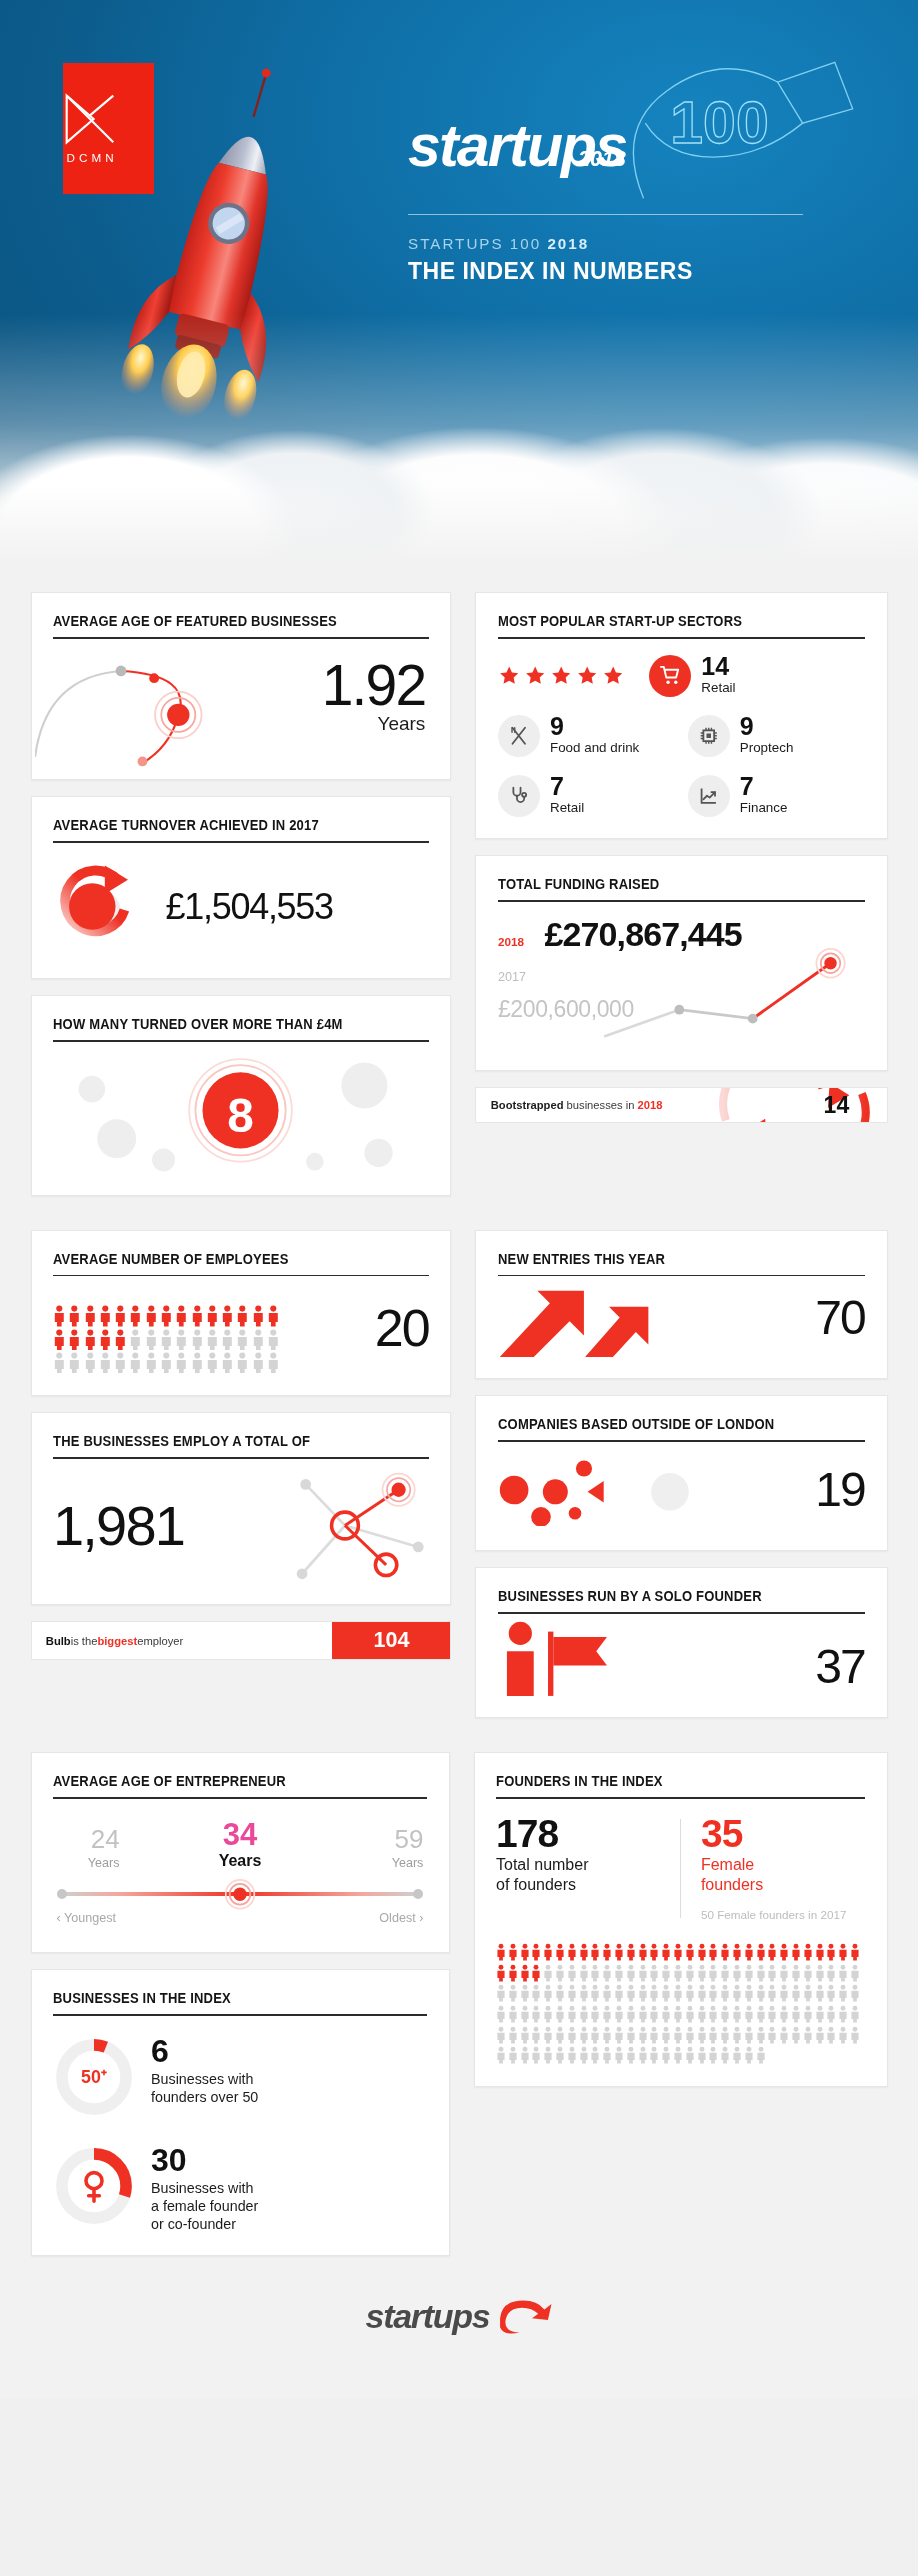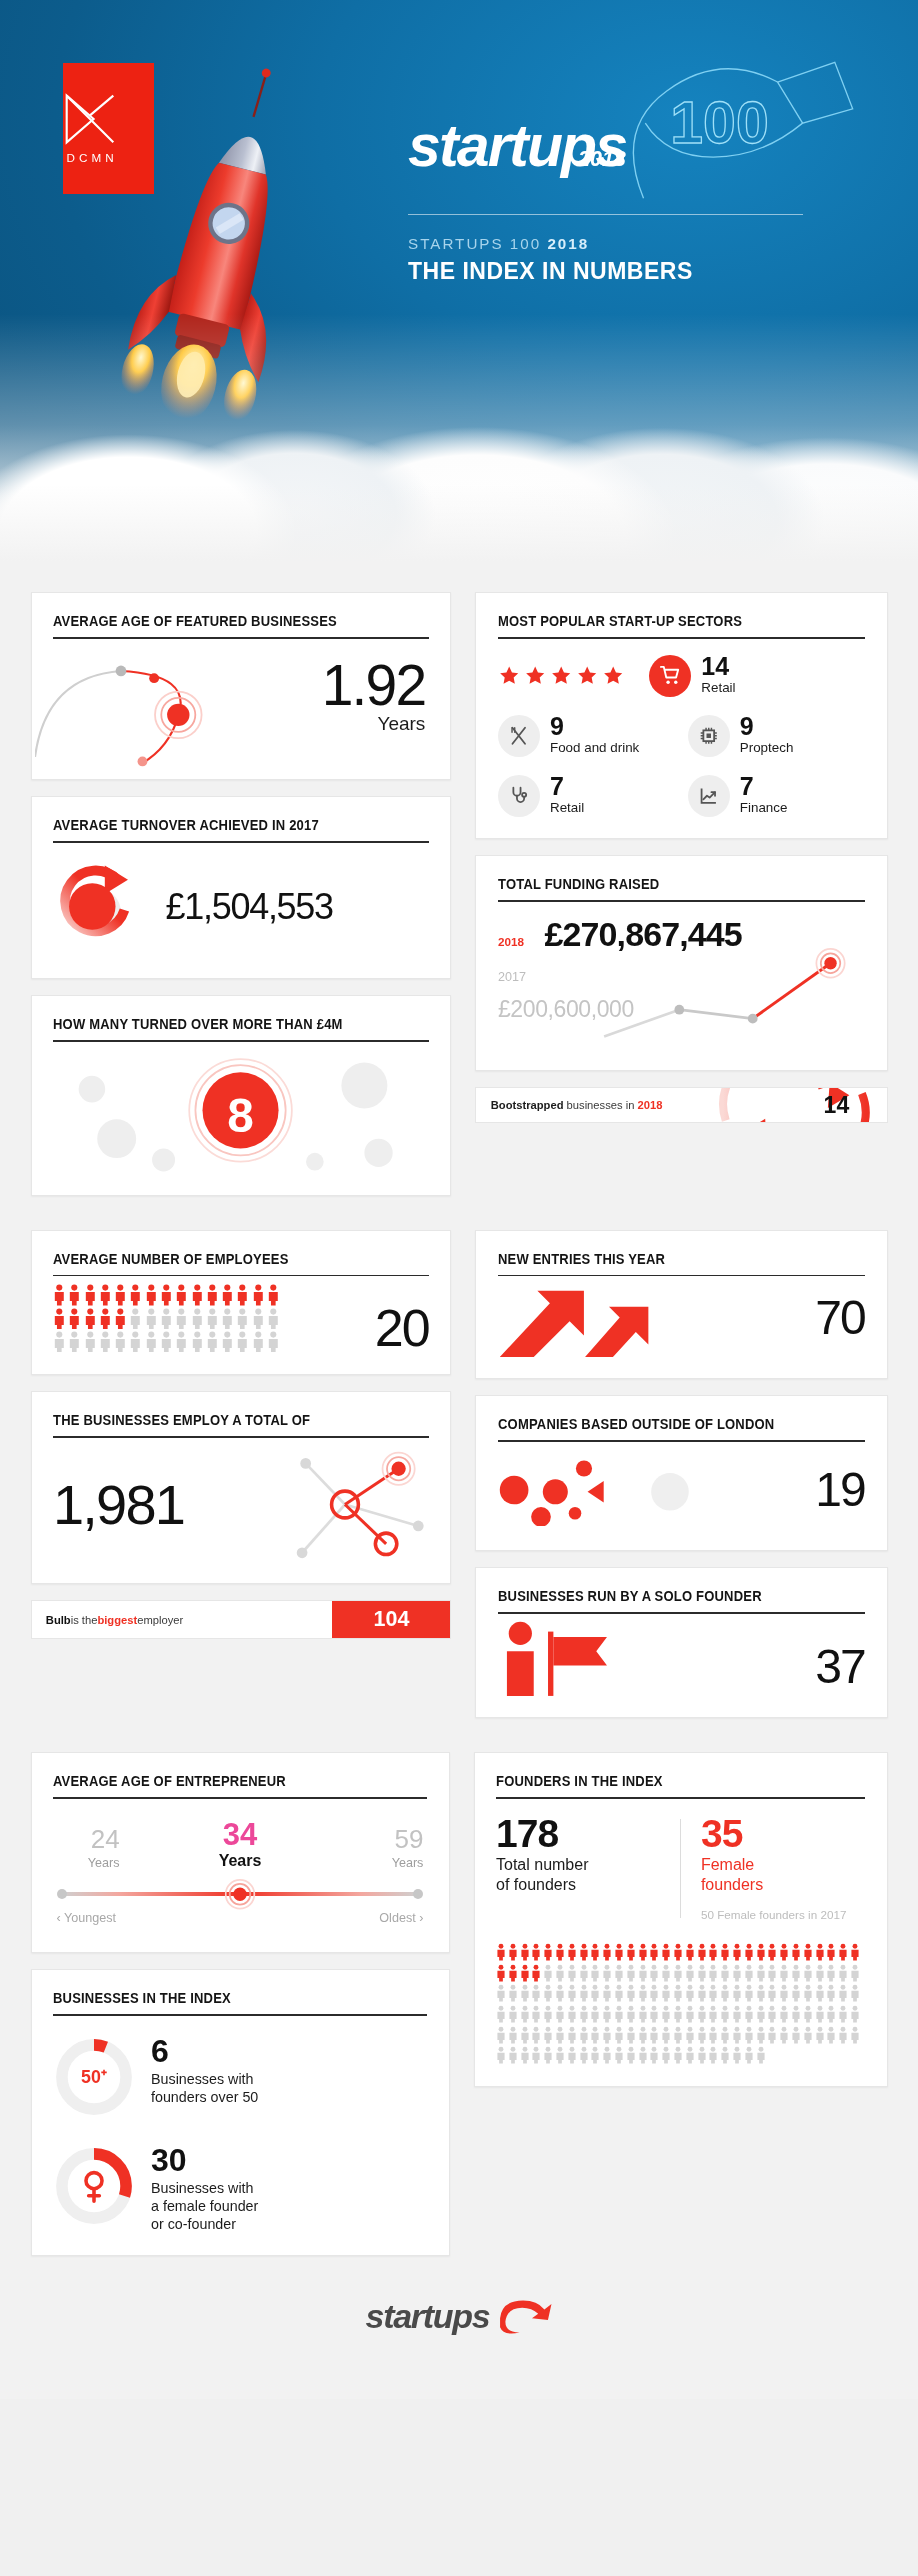--- a/index.html
+++ b/index.html
@@ -140,21 +140,21 @@
     background: #fff; border: 0.9px solid #e6e6e6; height: 36px;
     display: flex; align-items: center; padding: 0 14.3px; position: relative; overflow: hidden;
   }
   .boot-t { font-size: 11.2px; color: #3a3a3a; z-index: 2; }
   .boot-t b { color: #1c1c1c; }
   .boot-t .yr { color: #ef3124; font-weight: bold; }
   .boot-n { margin-left: auto; font-size: 23px; font-weight: bold; color: #111; z-index: 2; padding-right: 23px; }
   .boot-svg { position: absolute; right: 0; top: -7.2px; width: 215px; height: 52px; z-index: 1; }
 
   
-  .emp-body { display: flex; align-items: flex-end; margin-top: 8px; gap: 14.3px; }
+  .emp-body { display: flex; align-items: flex-start; margin-top: 29px; gap: 14.3px; }
   .emp-grid { display: flex; flex-wrap: wrap; width: 235px; gap: 1.8px 2.7px; }
   .pic { width: 12.6px; height: 21.5px; }
   .emp-n { font-size: 52px; margin-left: auto; }
 
   
   .tot-body { display: flex; align-items: center; margin-top: 9px; height: 115px; }
   .tot-n { font-size: 56px; letter-spacing: -1.8px; }
   .tot-net { margin-left: auto; width: 143px; height: 111px; }
 
   

